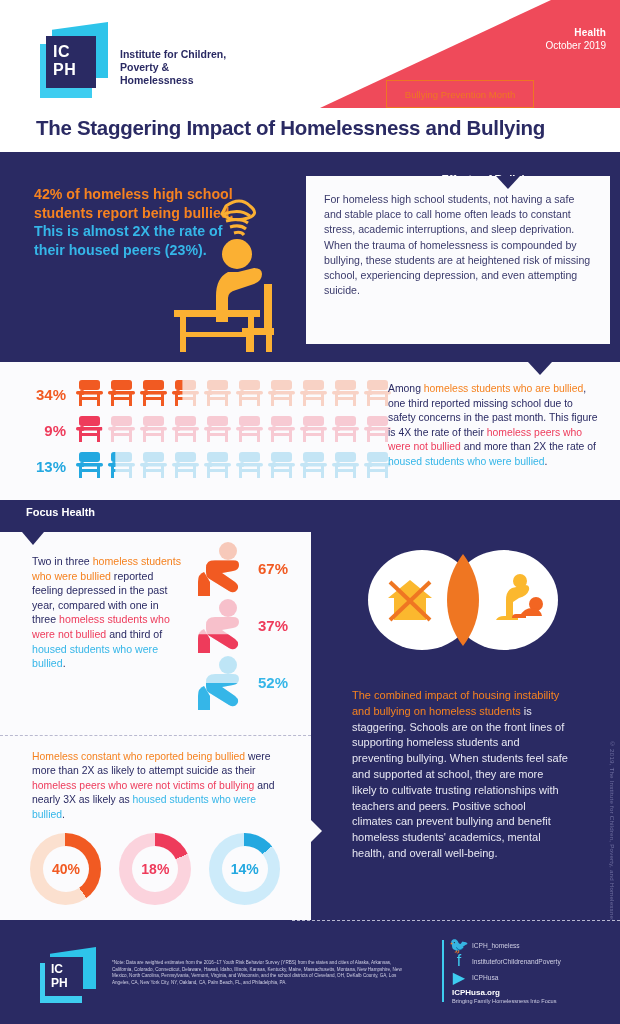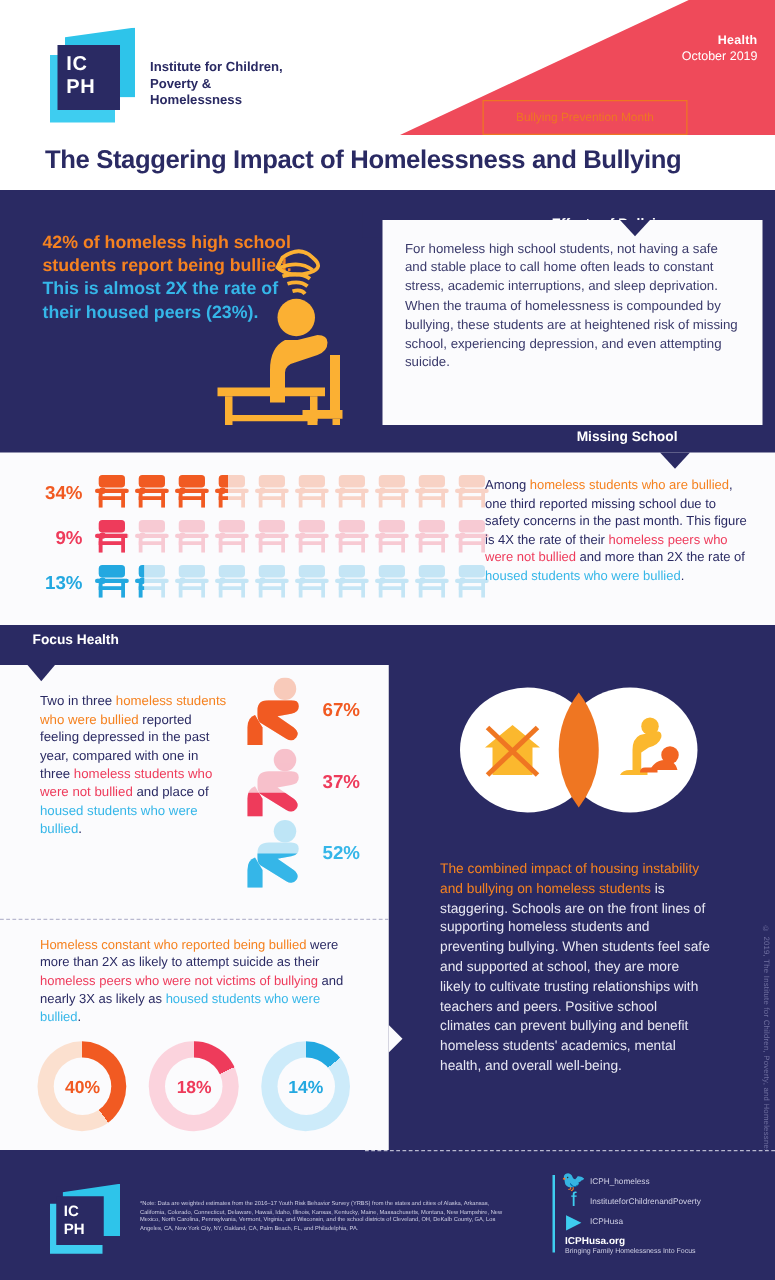--- a/index.html
+++ b/index.html
@@ -28,21 +28,21 @@
   .lg-cyan-top { position:absolute; left:18px; top:0px; width:56px; height:56px; background:#2ec4ea;
       clip-path: polygon(0% 14%, 100% 0%, 100% 100%, 0% 100%); }
   .lg-cyan-bot { position:absolute; left:6px; top:22px; width:52px; height:54px; background:#3ecdf0; }
   .lg-navy { position:absolute; left:12px; top:14px; width:50px; height:52px; background:#2a2a63; }
   .lg-navy span { position:absolute; left:7px; color:#fff; font-weight:bold; font-size:16px; line-height:16px; letter-spacing:.5px;}
   .lg-ic { top:8px; }
   .lg-ph { top:26px; }
   .logo-text { position:absolute; left:86px; top:26px; font-size:10.5px; font-weight:bold; color:#2a2a63; line-height:13px; }
 
   .tag-box {
-    position:absolute; left:386px; top:80px; width:164px; height:28px;
+    position:absolute; left:386px; top:80px; width:148px; height:28px;
     border:1.5px solid #ee7623; display:flex; align-items:center; justify-content:center;
     color:#ee7623; font-size:9.5px; font-weight:normal;text-align:right;
   }
   .main-title { position:absolute; left:36px; top:116px; font-size:20.5px; font-weight:bold; color:#2a2a63; letter-spacing:-.3px; }
 
   
   .band1 { position:absolute; left:0; top:152px; width:620px; height:218px; background:#2a2a63; }
   .sect-banner {
     position:absolute; background:#2a2a63; color:#fff; font-size:11px; font-weight:bold;
     display:flex; align-items:center;margin-top:16px;
@@ -196,23 +196,20 @@
         <rect x="98" y="143" width="6" height="20"></rect>
       </g>
     </svg>
 
     <div class="whitecard card-eob">
       <div class="notch"></div>
       <p>For homeless high school students, not having a safe and stable place to call home often leads to constant stress, academic interruptions, and sleep deprivation. When the trauma of homelessness is compounded by bullying, these students are at heightened risk of missing school, experiencing depression, and even attempting suicide.</p>
     </div>
   </div>
 
-  <div class="band-ms-banner">
-    <div class="lbl">Missing School</div>
-  </div>
   <div class="ms-area">
     <div class="ms-notch"></div>
 
     <div class="ms-rows" id="chairRows">
         <div class="ms-row">
         <div class="ms-pct" style="color:#f15a22">34%</div>
         <div class="chairs">
             <span class="chair"><svg viewBox="0 0 31 32" width="31" height="32">
       <defs>
                   <clipPath id="clip0_0">
@@ -922,21 +919,21 @@
     </div>
   </div>
 
   <div class="band-mh"></div>
   <div class="mh-banner-lbl">Focus Health</div>
 
   <div class="mh-card">
     <div class="mh-notch"></div>
 
     <div class="mh-text">
-      <span>Two in three </span><span class="o">homeless students who were bullied</span><span> reported feeling depressed in the past year, compared with one in three </span><span class="r">homeless students who were not bullied</span><span> and place of </span><span class="c">housed students who were bullied</span><span>.</span>
+      <span>Two in three </span><span class="o">homeless students who were bullied</span><span> reported feeling depressed in the past year, compared with one in three </span><span class="r">homeless students who were not bullied</span><span> and third of </span><span class="c">housed students who were bullied</span><span>.</span>
     </div>
 
     <div class="fig-col" id="figCol">
         <div class="fig-row">
       <svg width="58" height="56" viewBox="0 0 58 56" style="position:absolute;left:0;top:0;">
         <defs>
               <clipPath id="fg0">
                 <rect x="0" y="18.479999999999997" width="58" height="37.52"></rect>
               </clipPath>
             </defs>

